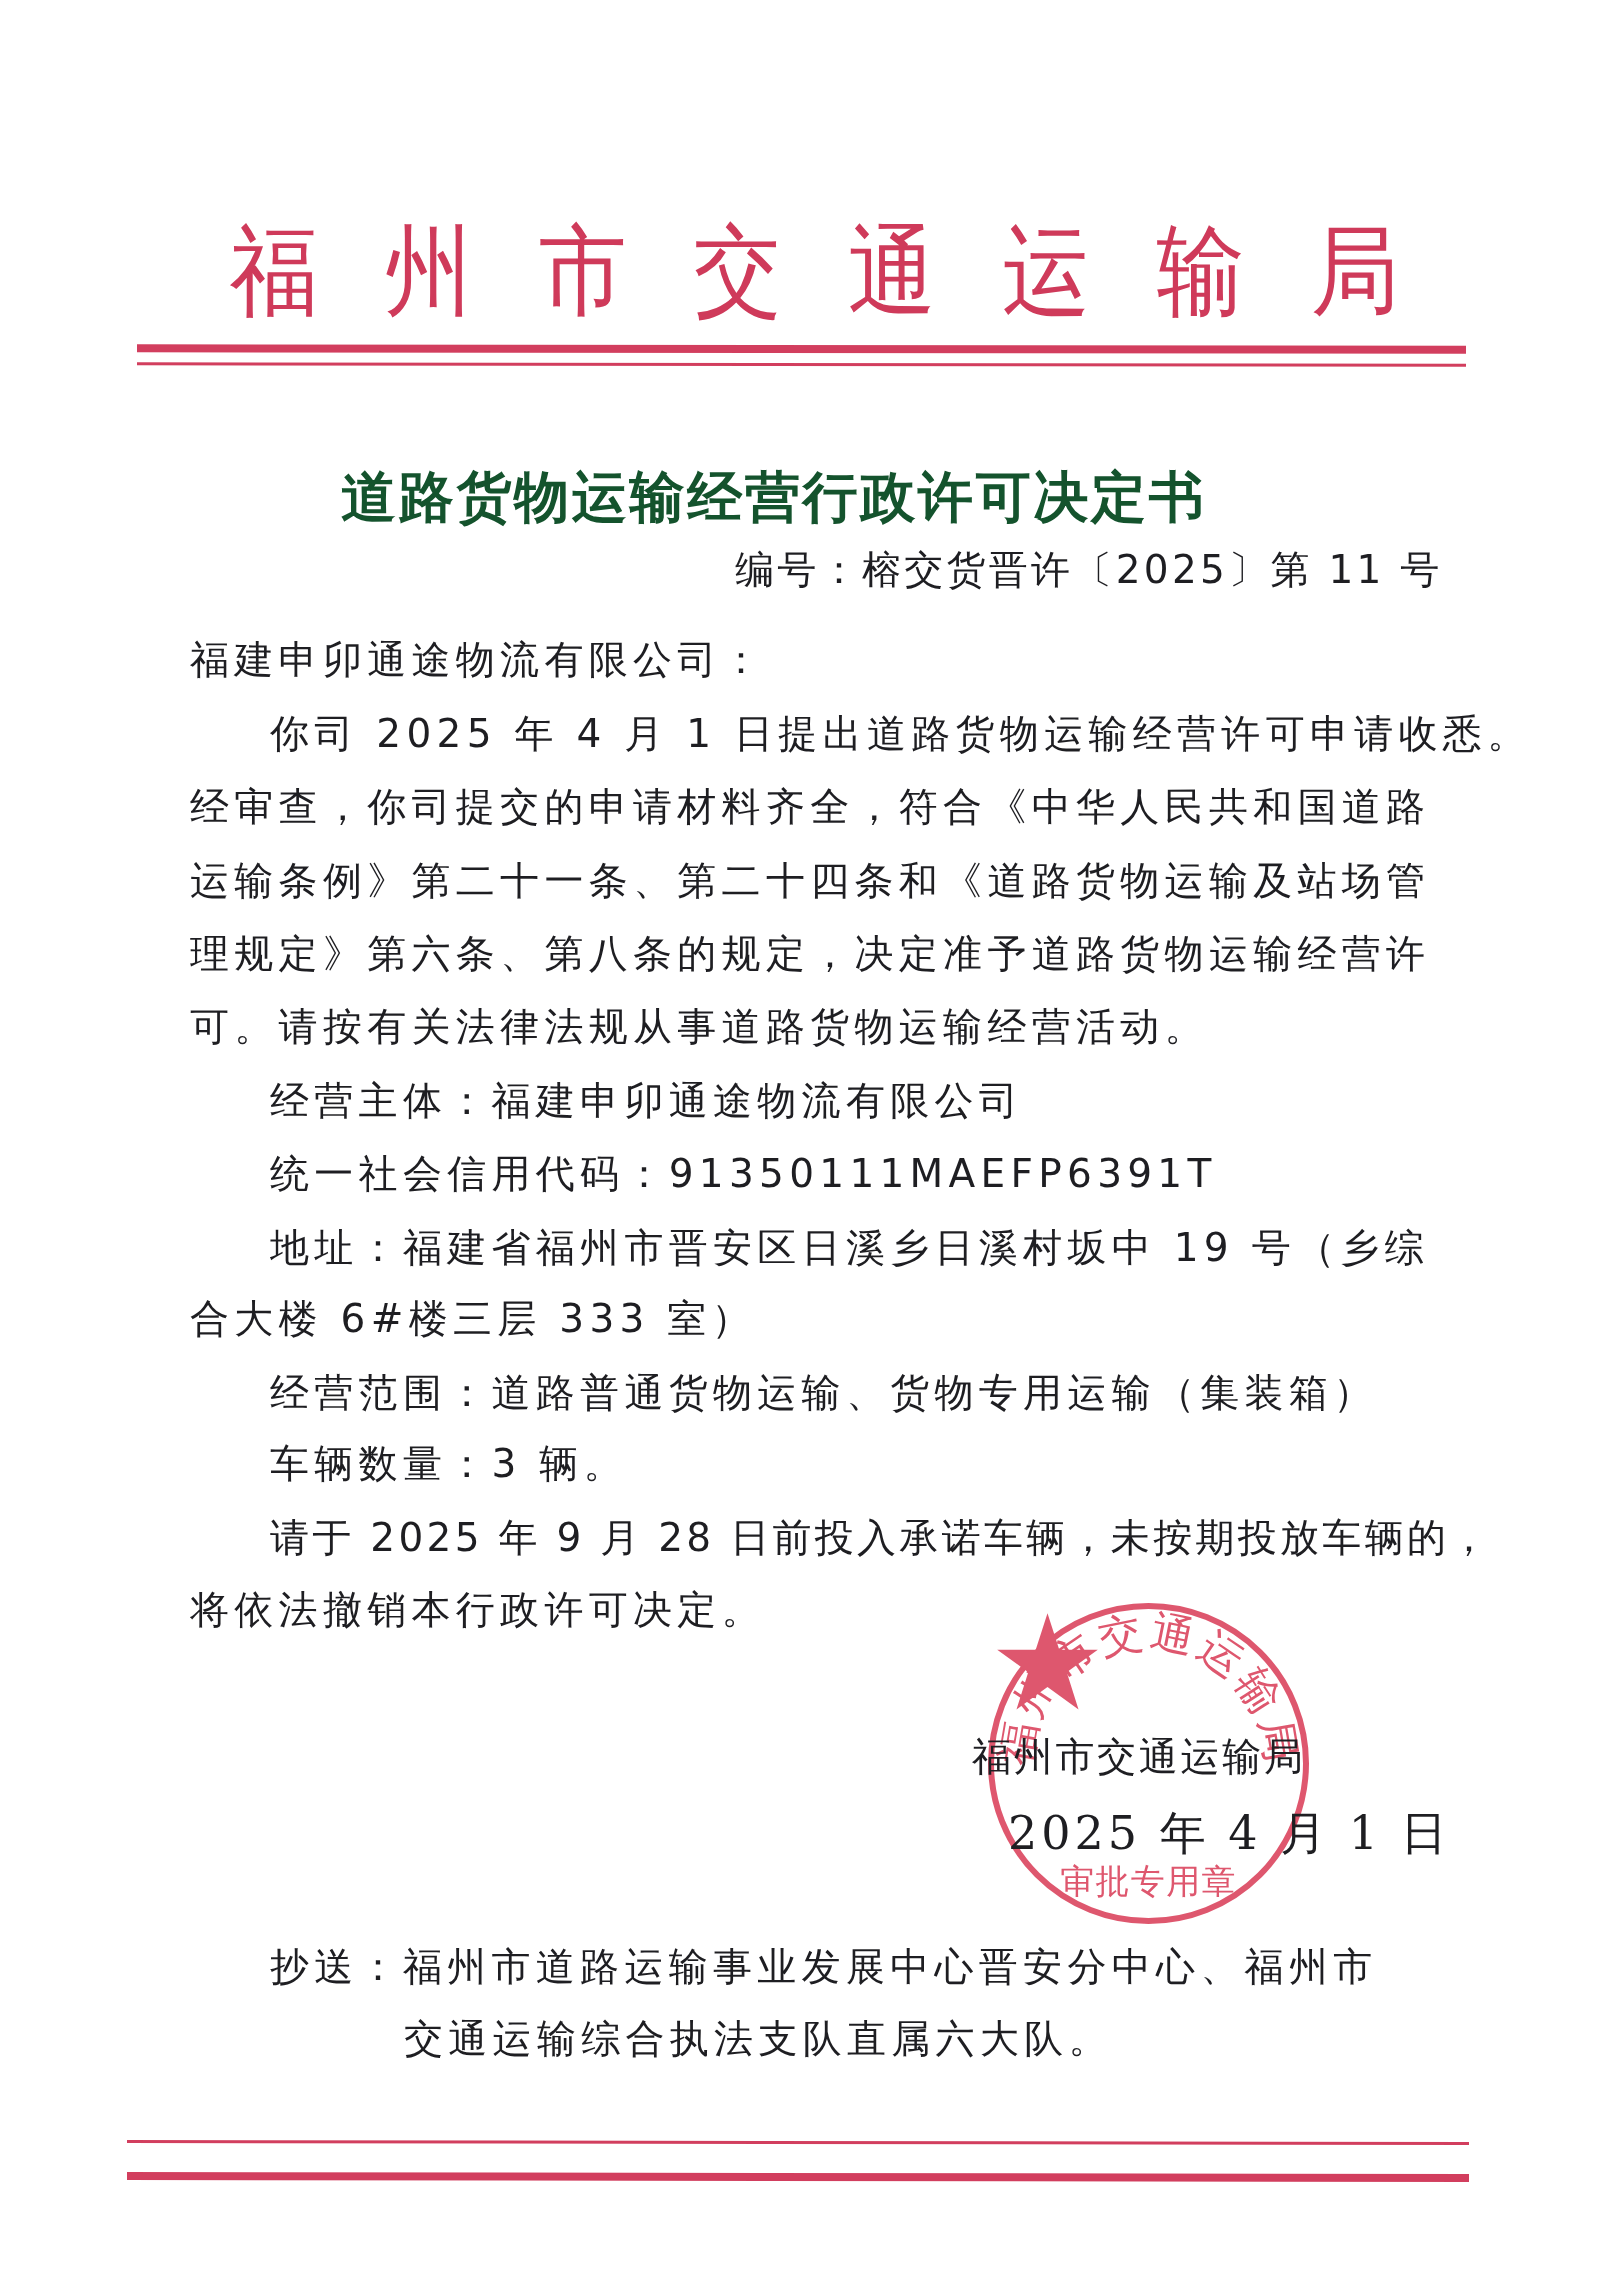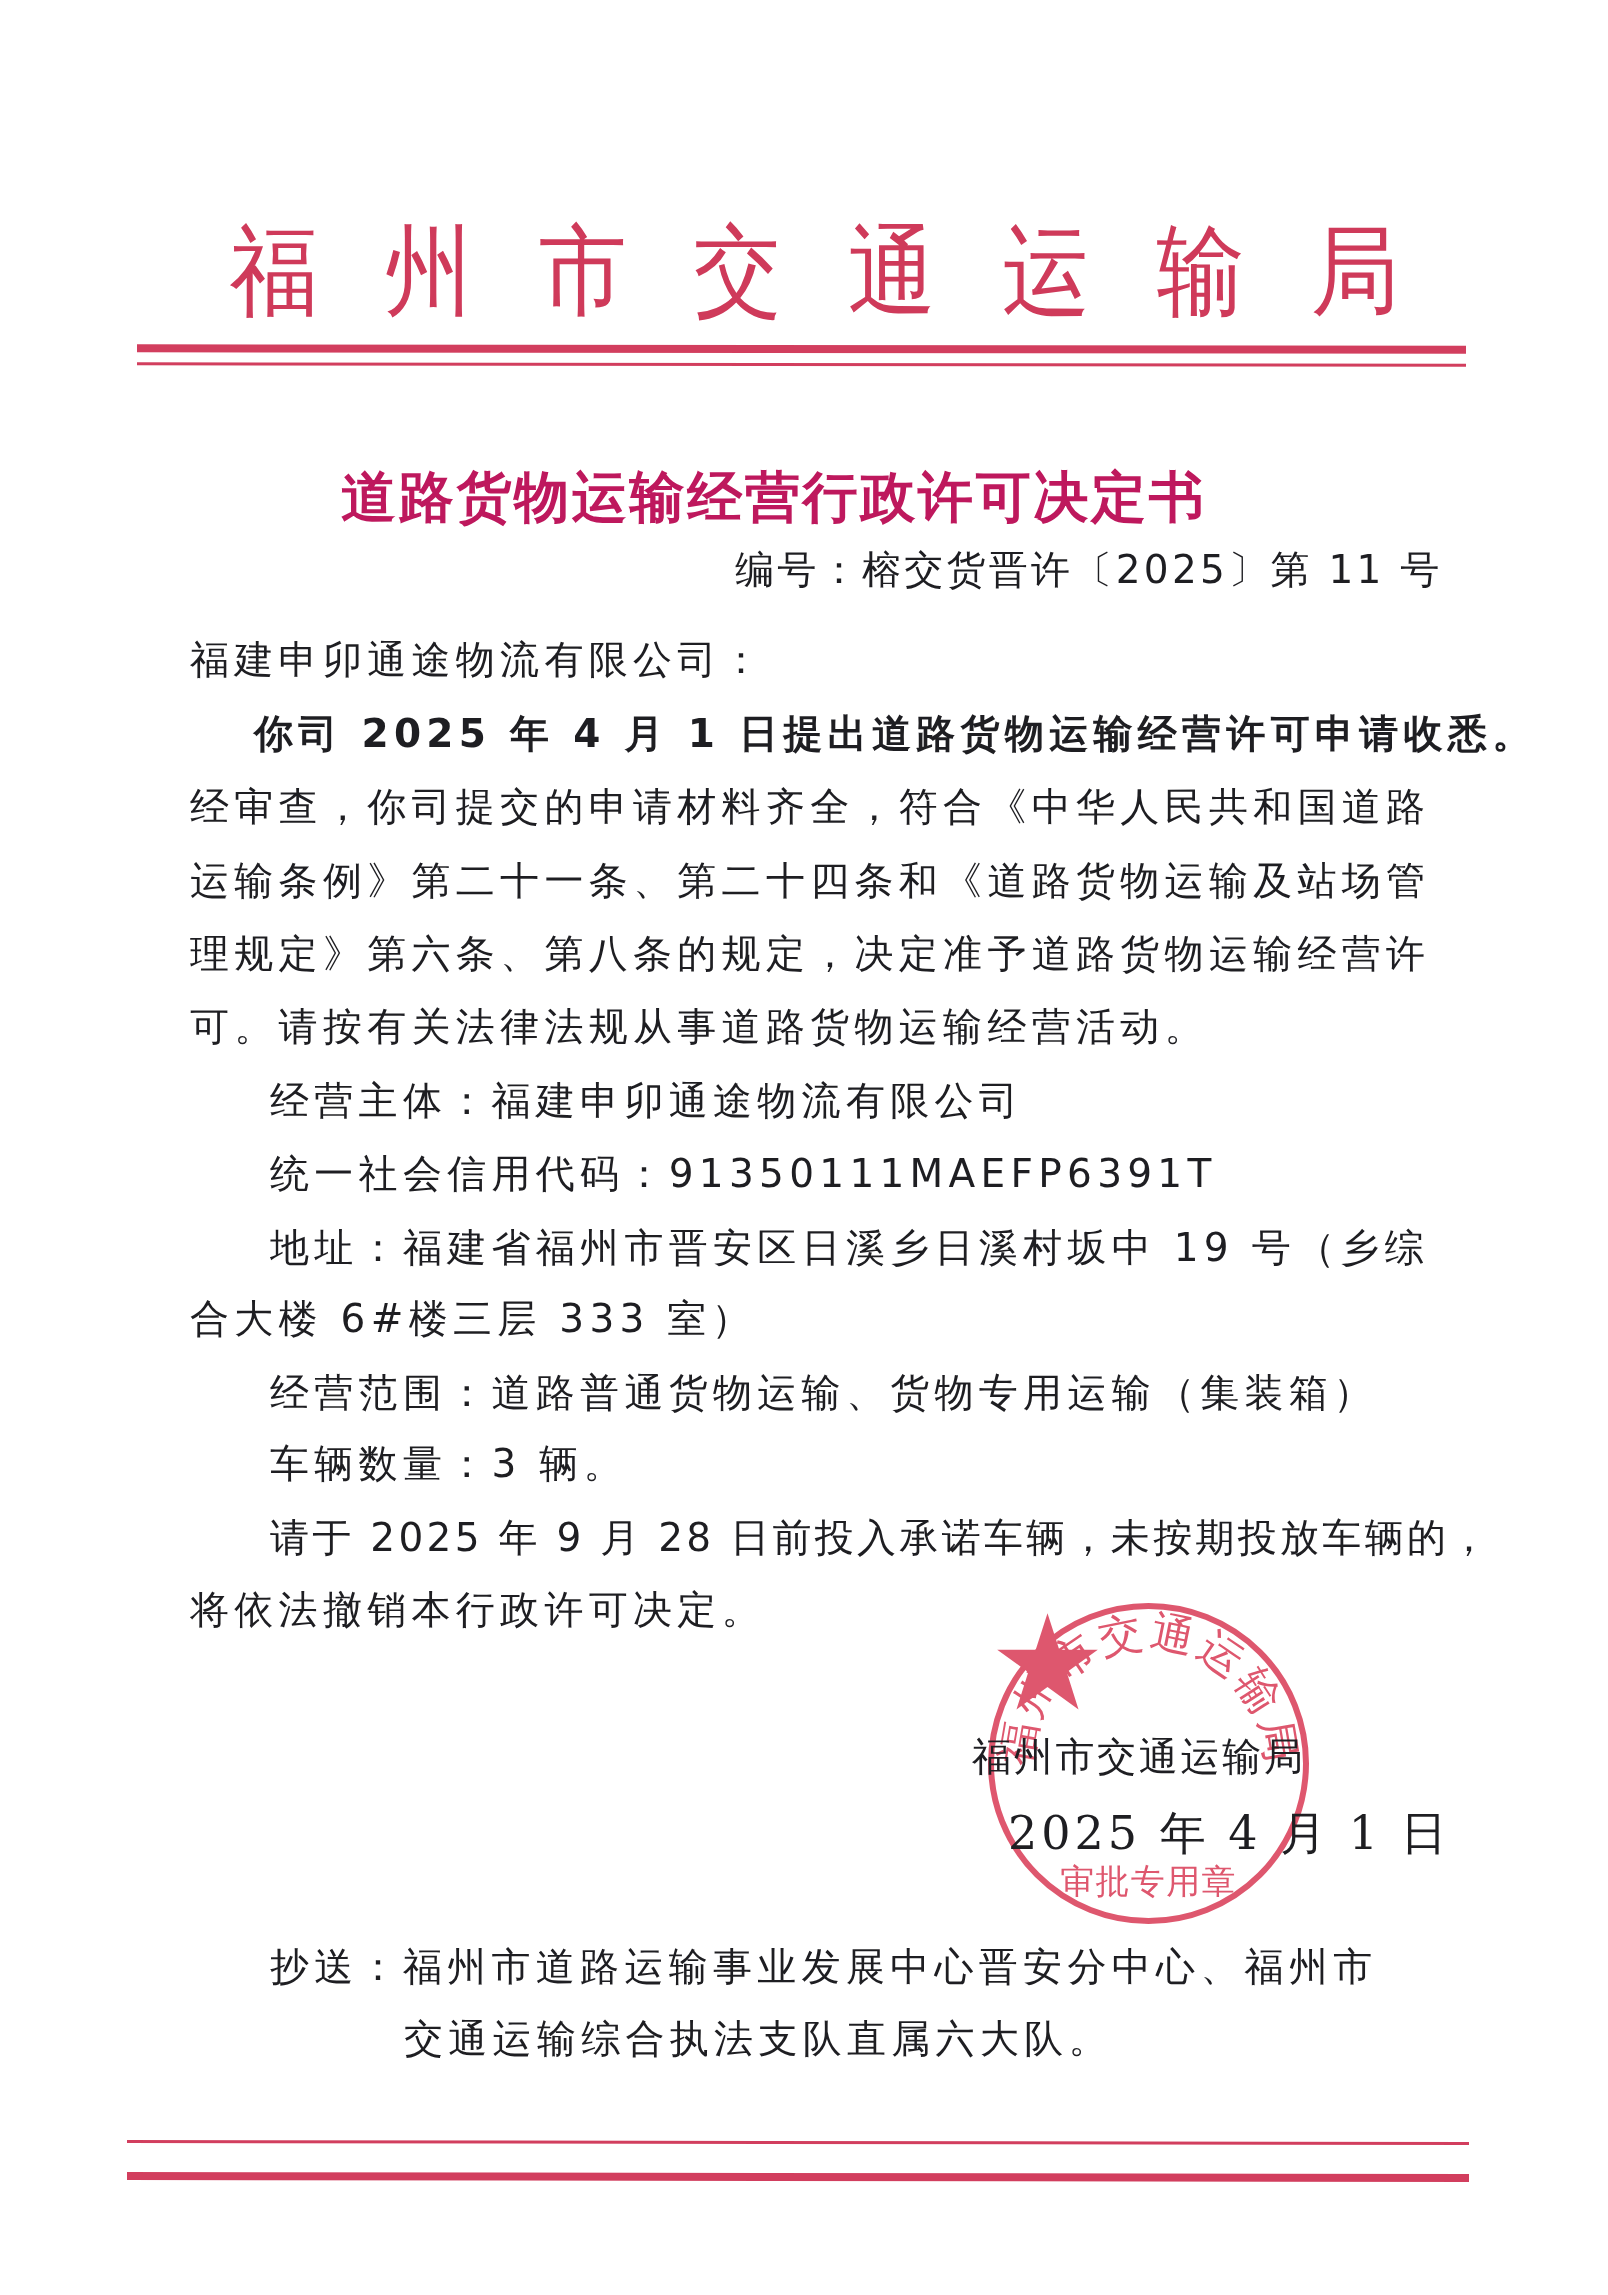--- a/index.html
+++ b/index.html
@@ -22,21 +22,21 @@
   .letterhead span { display: inline-block; width: 94px; text-align: center; transform: scaleY(1.12); }
 
   .rule { position: absolute; background: #d23e5e; }
   .rule.top-thick { left: 137px; top: 345px; width: 1329px; height: 8px; transform: rotate(0.06deg); }
   .rule.top-thin { left: 137px; top: 363px; width: 1329px; height: 2.7px; transform: rotate(0.06deg); }
   .rule.bot-thin { left: 127px; top: 2141px; width: 1342px; height: 2.7px; transform: rotate(0.08deg); }
   .rule.bot-thick { left: 127px; top: 2173px; width: 1342px; height: 8px; transform: rotate(0.08deg); }
 
   .doc-title {
     position: absolute; left: 341px; top: 461px; width: 935px;
-    font-size: 55px; font-weight: bold; letter-spacing: 2.7px; color: #be185d;
+    font-size: 55px; font-weight: bold; letter-spacing: 2.7px; color: #14532d;
     white-space: nowrap;
   }
   .doc-number {
     position: absolute; left: 735px; top: 543px;
     font-size: 39px; white-space: nowrap; letter-spacing: 3.3px;
   }
 
   .line {
     position: absolute; font-size: 39px; white-space: nowrap; letter-spacing: 5.3px;
     color: #1e1e22;
@@ -82,21 +82,21 @@
   </div>
 
   <div class="rule top-thick"></div>
   <div class="rule top-thin"></div>
 
   <div class="doc-title">道路货物运输经营行政许可决定书</div>
   <div class="doc-number">编号：榕交货晋许〔2025〕第 11 号</div>
 
   <div class="line" style="left:190px; top:633px;">福建申卯通途物流有限公司：</div>
 
-  <div class="line" style="left:254px; top:707px;font-weight:bold;">你司 2025 年 4 月 1 日提出道路货物运输经营许可申请收悉。</div>
+  <div class="line" style="left:270px; top:707px;">你司 2025 年 4 月 1 日提出道路货物运输经营许可申请收悉。</div>
   <div class="line" style="left:190px; top:780px;">经审查，你司提交的申请材料齐全，符合《中华人民共和国道路</div>
   <div class="line" style="left:190px; top:854px;">运输条例》第二十一条、第二十四条和《道路货物运输及站场管</div>
   <div class="line" style="left:190px; top:927px;">理规定》第六条、第八条的规定，决定准予道路货物运输经营许</div>
   <div class="line" style="left:270px; top:1074px;">
     <span>经营主体：</span><span>福建申卯通途物流有限公司</span>
   </div>
 
   <div class="line" style="left:190px; top:1000px;">可。请按有关法律法规从事道路货物运输经营活动。</div>
   <div class="line" style="left:270px; top:1147px;">
     <span>统一社会信用代码：</span><span>91350111MAEFP6391T</span>

